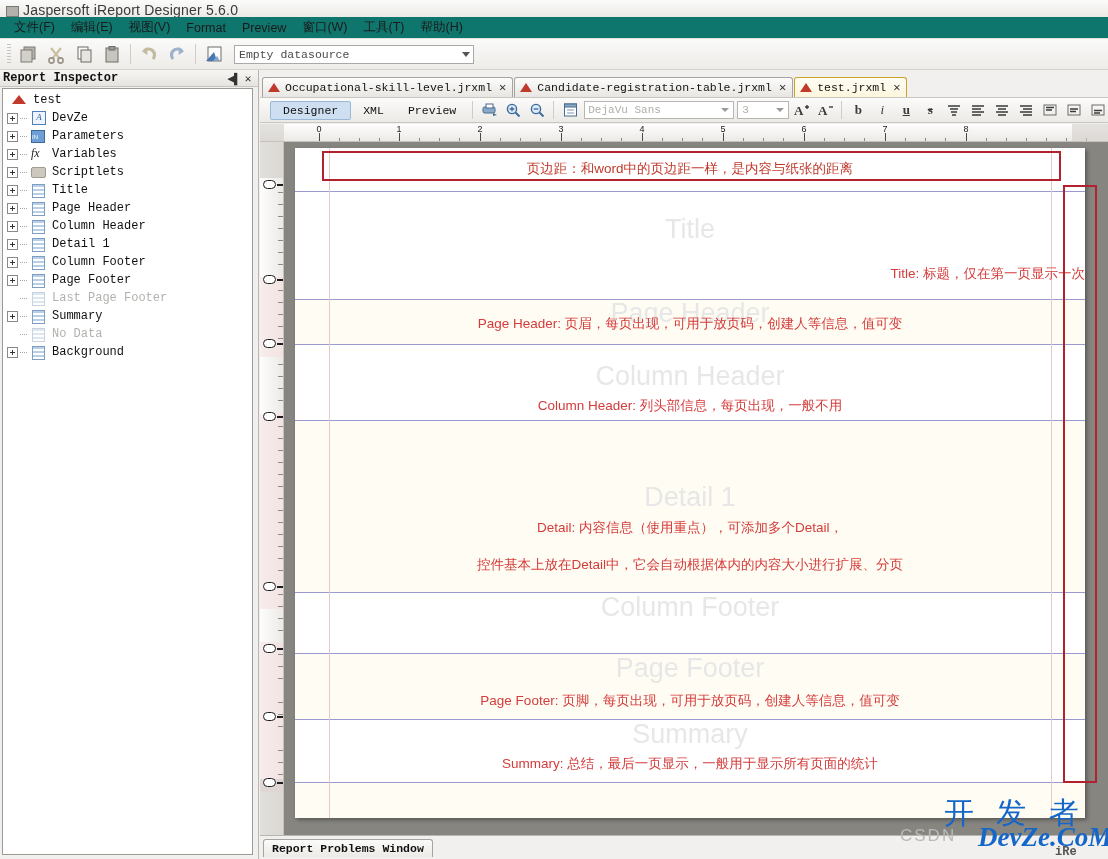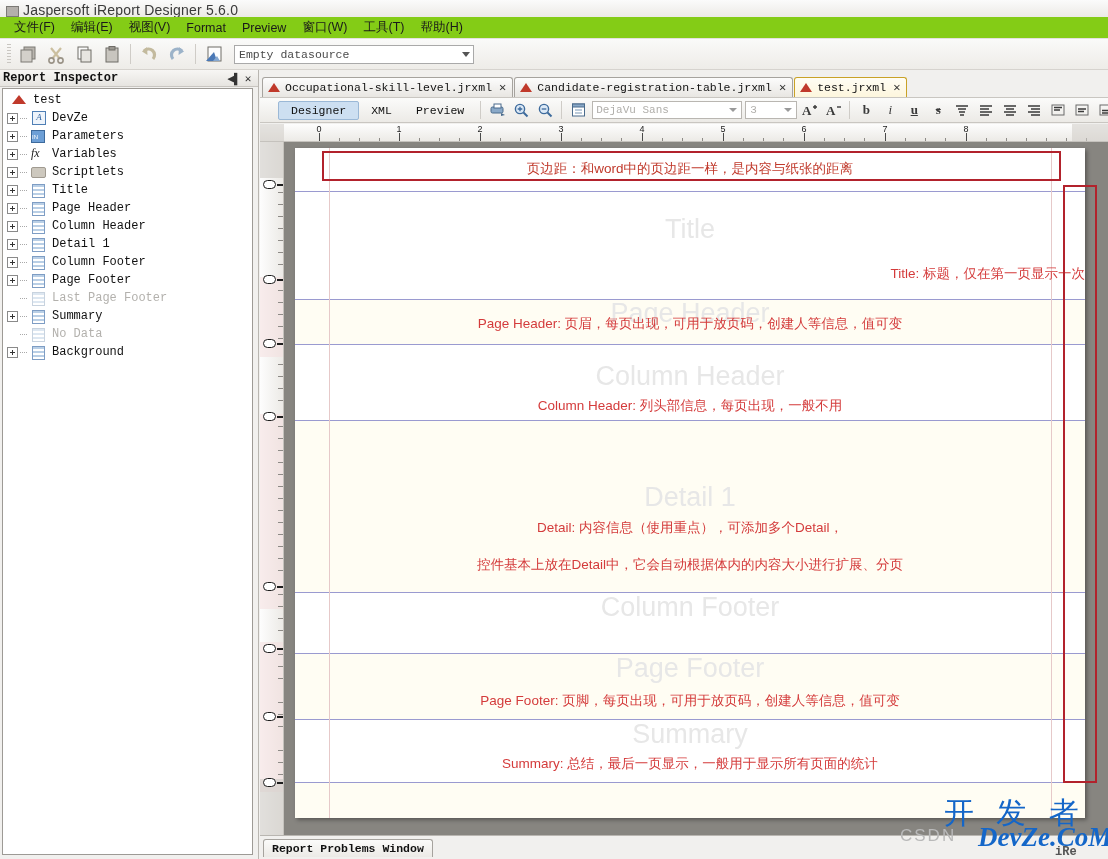--- a/index.html
+++ b/index.html
@@ -28,21 +28,21 @@
   }
   .titlebar .tb-title {
     font-family: "Liberation Sans", sans-serif;
     font-size: 14px; color: #3a3a3a; letter-spacing: .2px;
     position: relative; top: 1px;
   }
 
   
   .menubar {
     position: absolute; left: 0; top: 17px; width: 1108px; height: 22px;
-    background: #84cc16; display: flex; align-items: center;
+    background: #0f766e; display: flex; align-items: center;
     padding-left: 6px; border-bottom: 1px solid #e3e1dd;
   }
   .menu-item {
     font-size: 12.5px; color: #1a1a1a; padding: 2px 8px; cursor: default;
     font-family: "Liberation Sans", sans-serif; white-space: nowrap;
   }
 
   
   .maintoolbar {
     position: absolute; left: 0; top: 39px; width: 1108px; height: 31px;
@@ -167,21 +167,21 @@
   .etab .tabicon:before {
     content:""; position:absolute; left:0; top:1px; width:0; height:0;
     border-left:6px solid transparent; border-right:6px solid transparent; border-bottom:9px solid #c0392b;
   }
   .etab .tabclose { margin-left: 7px; font-size: 12px; color: #333; font-weight: bold; }
 
   .designerbar {
     position: absolute; left: 0; top: 27px; width: 848px; height: 26px;
     background: linear-gradient(#fbfbfa,#eceae6);
     border-top: 1px solid #c9c6c1; border-bottom: 1px solid #c9c6c1;
-    display: flex; align-items: center; padding-left: 18px;
+    display: flex; align-items: center; padding-left: 10px;
   }
   .dtab {
     height: 19px; padding: 0 12px; display: flex; align-items: center;
     font-family: "Liberation Mono", monospace; font-size: 11.5px; color: #111;
     border-radius: 2px; flex: 0 0 auto;
   }
   .dtab.sel { background: #cddff1; border: 1px solid #9bb8d6; }
   .dbtn {
     width: 22px; height: 21px; margin: 0 1px; display: flex; align-items: center;
     justify-content: center; border: 1px solid transparent; border-radius: 2px;

